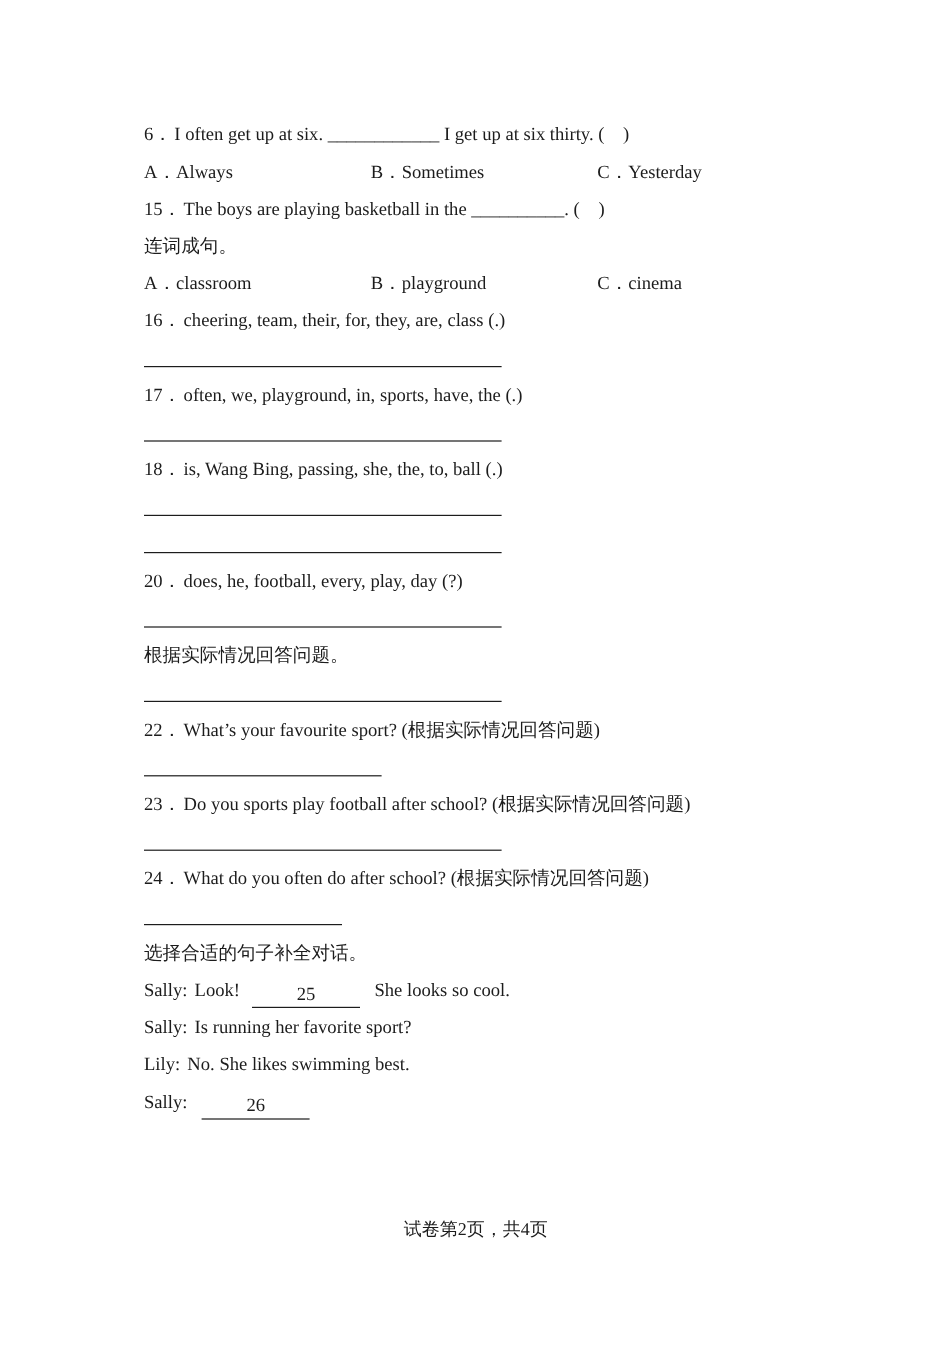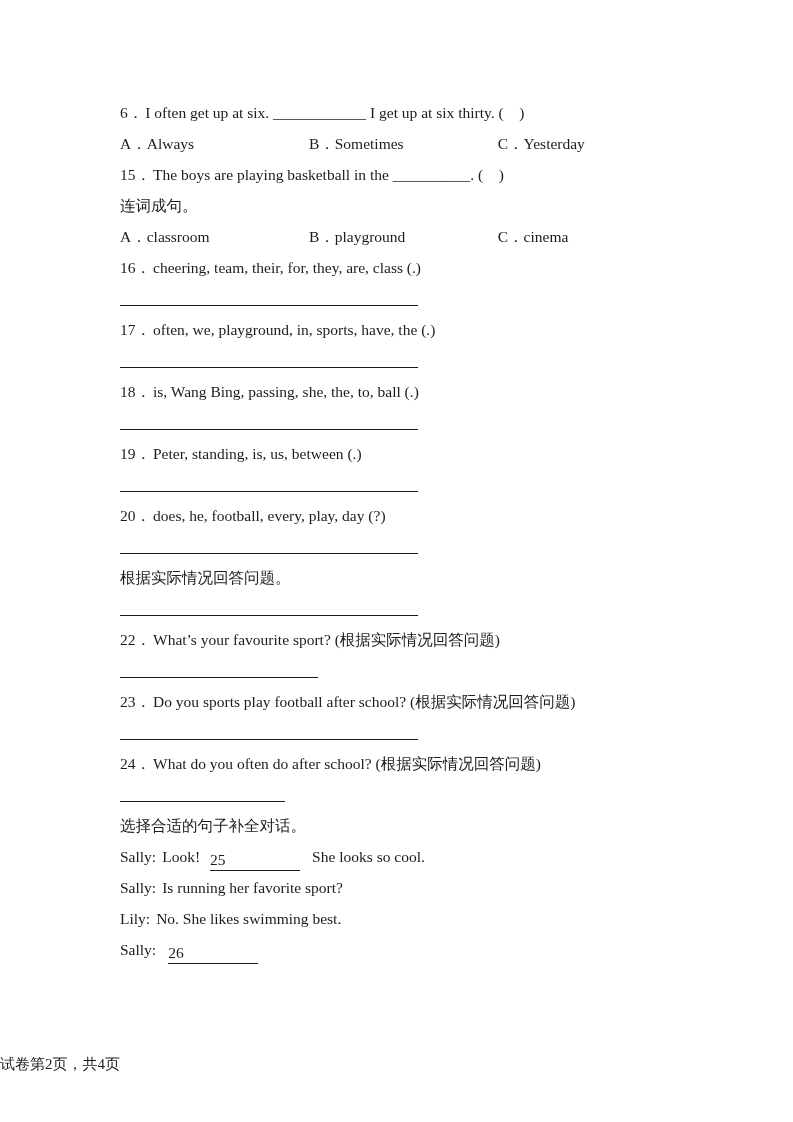--- a/index.html
+++ b/index.html
@@ -46,33 +46,34 @@
     border-top: 1.5px solid #1c1c1c;
   }
   .w-long   { width: 298px; }
   .w-medium { width: 198px; }
   .w-short  { width: 165px; }
   .speaker { margin-right: 6px; }
   .dlg-pre { margin-right: 4px; }
   .num-blank {
     display: inline-block;
     min-width: 90px;
-    text-align: left;
+    text-align: center;
     border-bottom: 1.5px solid #1c1c1c;
     height: 22px;
     line-height: 24px;
     vertical-align: -3px;
     margin-left: 6px;
     margin-right: 12px;
   }
   .footer {
     position: absolute;
     left: 0;
     right: 0;
-    top: 1055px;
+    top: 1015px;
+    text-align: center;
     font-size: 15px;
     color: #1c1c1c;
   }
 </style>
 </head>
 <body>
 
 <div class="content">
 
   <div class="line">
@@ -109,23 +110,20 @@
       <span class="uline w-long"></span>
     </div>
 
   <div class="line">
     <span class="qnum">18．</span><span>is, Wang Bing, passing, she, the, to, ball (.)</span>
   </div>
   <div class="line uline-row">
       <span class="uline w-long"></span>
     </div>
 
-  <div class="line">
-    <span class="qnum">19．</span><span>Peter, standing, is, us, between (.)</span>
-  </div>
   <div class="line uline-row">
       <span class="uline w-long"></span>
     </div>
 
   <div class="line">
     <span class="qnum">20．</span><span>does, he, football, every, play, day (?)</span>
   </div>
   <div class="line uline-row">
       <span class="uline w-long"></span>
     </div>

